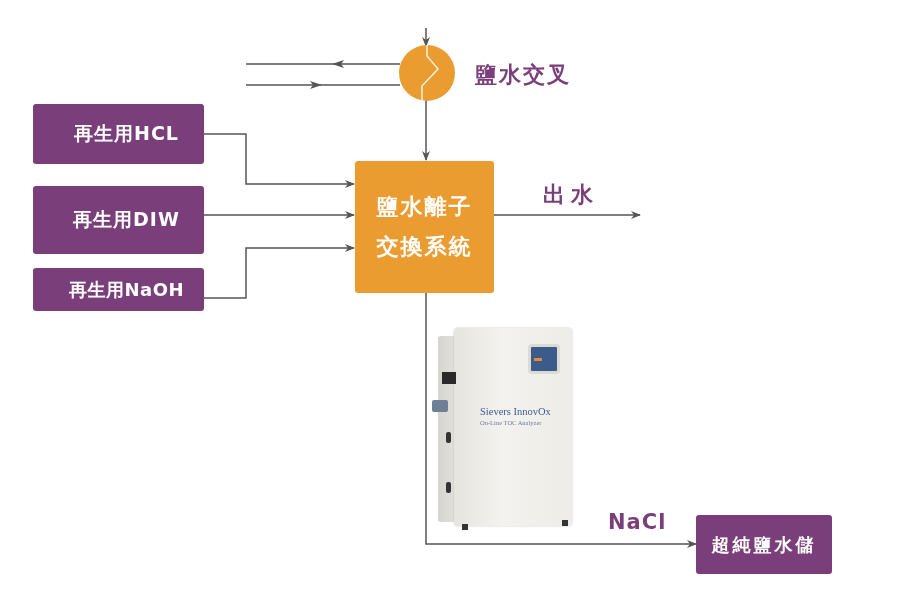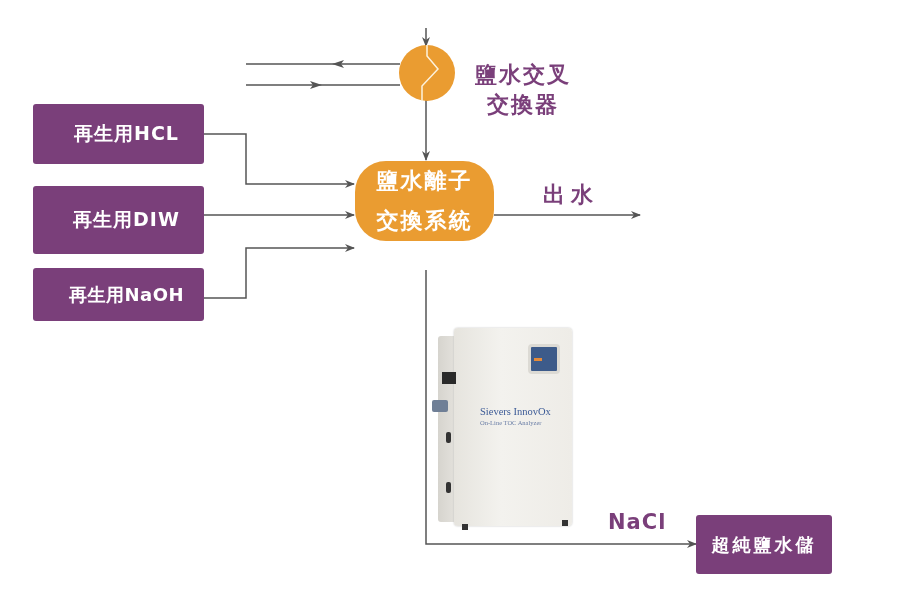--- a/index.html
+++ b/index.html
@@ -88,34 +88,33 @@
   <polyline points="426,270 426,544 696,544" fill="none" stroke="#555" stroke-width="1.5" marker-end="url(#arr)"></polyline>
 </svg>
 
 <svg class="abs" style="left:398px;top:44px;" width="58" height="58">
   <circle cx="29" cy="29" r="28" fill="#ea9c31"></circle>
   <polyline points="29,1 29,12 40,25 24,42 24,57" fill="none" stroke="#fdf2dd" stroke-width="1.5"></polyline>
 </svg>
 
 <div class="purple-label" style="left:464px;top:38px;font-size:22px;line-height:30px;text-align:center;width:118px;margin-top:22px;">
   <div>鹽水交叉</div>
-  <div>交換器</div>
 </div>
 
 <div class="purple-box" style="left:33px;top:104px;width:155px;height:60px;">
   <span>再生用HCL</span>
 </div>
 <div class="purple-box" style="left:33px;top:186px;width:155px;height:68px;">
   <span>再生用DIW</span>
 </div>
-<div class="purple-box" style="left:33px;top:268px;width:155px;height:53px;font-size:18px;letter-spacing:0.5px;text-align:center;">
+<div class="purple-box" style="left:33px;top:268px;width:155px;height:43px;font-size:18px;letter-spacing:0.5px;text-align:center;">
   <span>再生用NaOH</span>
 </div>
 
-<div class="orange-box" style="left:355px;top:161px;width:139px;height:80px;border-radius:31px;">
+<div class="orange-box" style="left:355px;top:161px;width:139px;height:132px;">
   <div>鹽水離子</div>
   <div>交換系統</div>
 </div>
 
 <div class="purple-label" style="left:543px;top:180px;font-size:22px;letter-spacing:6px;">出水</div>
 
 <div class="analyzer">
   <div class="an-side"></div>
   <div class="an-body"></div>
   <div class="an-screen"></div>

